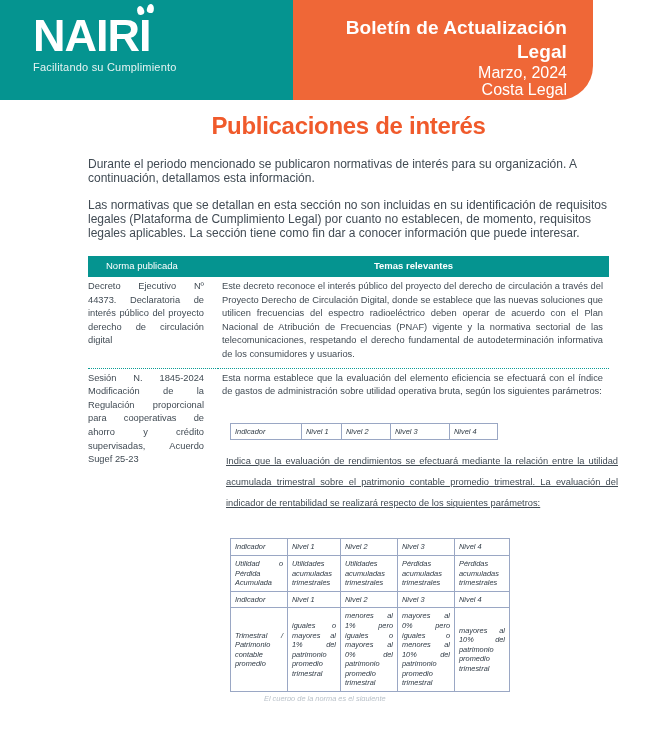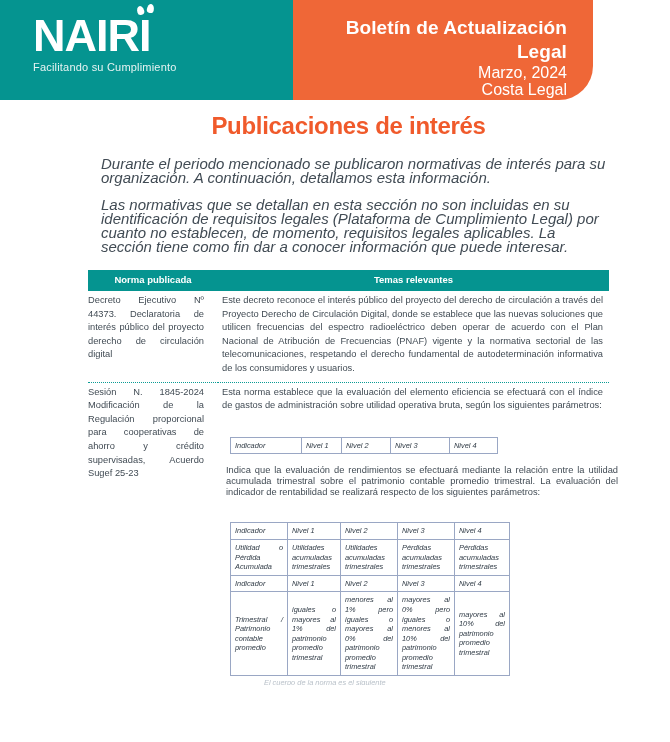--- a/index.html
+++ b/index.html
@@ -111,43 +111,42 @@
   .page-title {
     color: #f05a2b;
     font-size: 24px;
     font-weight: bold;
     letter-spacing: -0.3px;
     margin: 0 0 17px 0;
     line-height: 28px;
     text-align: center;
   }
   .intro-p {
-    font-size: 15px;
+    font-size: 12px;
     line-height: 14px;
     color: #414b54;
-    margin: 0 0 13px 13px;
+    margin: 0 0 13px 0;
     text-align: left;
-    font-style: italic;
   }
   .intro-p.tight { margin-bottom: 0; }
 
   
   .norma-table {
     width: 521px;
     margin-top: 16px;
     border-collapse: collapse;
     table-layout: fixed;
   }
   .norma-table th.th-norma {
     background: #059490;
     color: #ffffff;
     font-size: 9.5px;
-    font-weight: bold;
-    text-align: center;
-    padding: 4px 2px 5px 2px;
+    font-weight: normal;
+    text-align: left;
+    padding: 4px 2px 5px 18px;
     width: 130px;
     vertical-align: top;
     line-height: 12px;
   }
   .norma-table th.th-temas {
     background: #059490;
     color: #ffffff;
     font-size: 9.5px;
     font-weight: bold;
     text-align: center;
@@ -197,24 +196,25 @@
     line-height: 9.6px;
     color: #2f3a45;
     padding: 3px 4px 3px 4px;
     vertical-align: top;
   }
   .param-table td.vmid { vertical-align: middle; }
   .param-table .hdr td { white-space: nowrap; }
   .after-note {
     margin: 11px 0 0 4px;
     font-size: 9.3px;
-    line-height: 11px;
+    line-height: 21px;
     color: #414b54;
     text-align: justify;
     width: 392px;
+    text-decoration: underline;
   }
   .cut-text {
     margin: 4px 0 0 42px;
     font-size: 7.4px;
     line-height: 6px;
     font-style: italic;
     color: #b9c1c9;
     height: 5px;
     overflow: hidden;
   }

